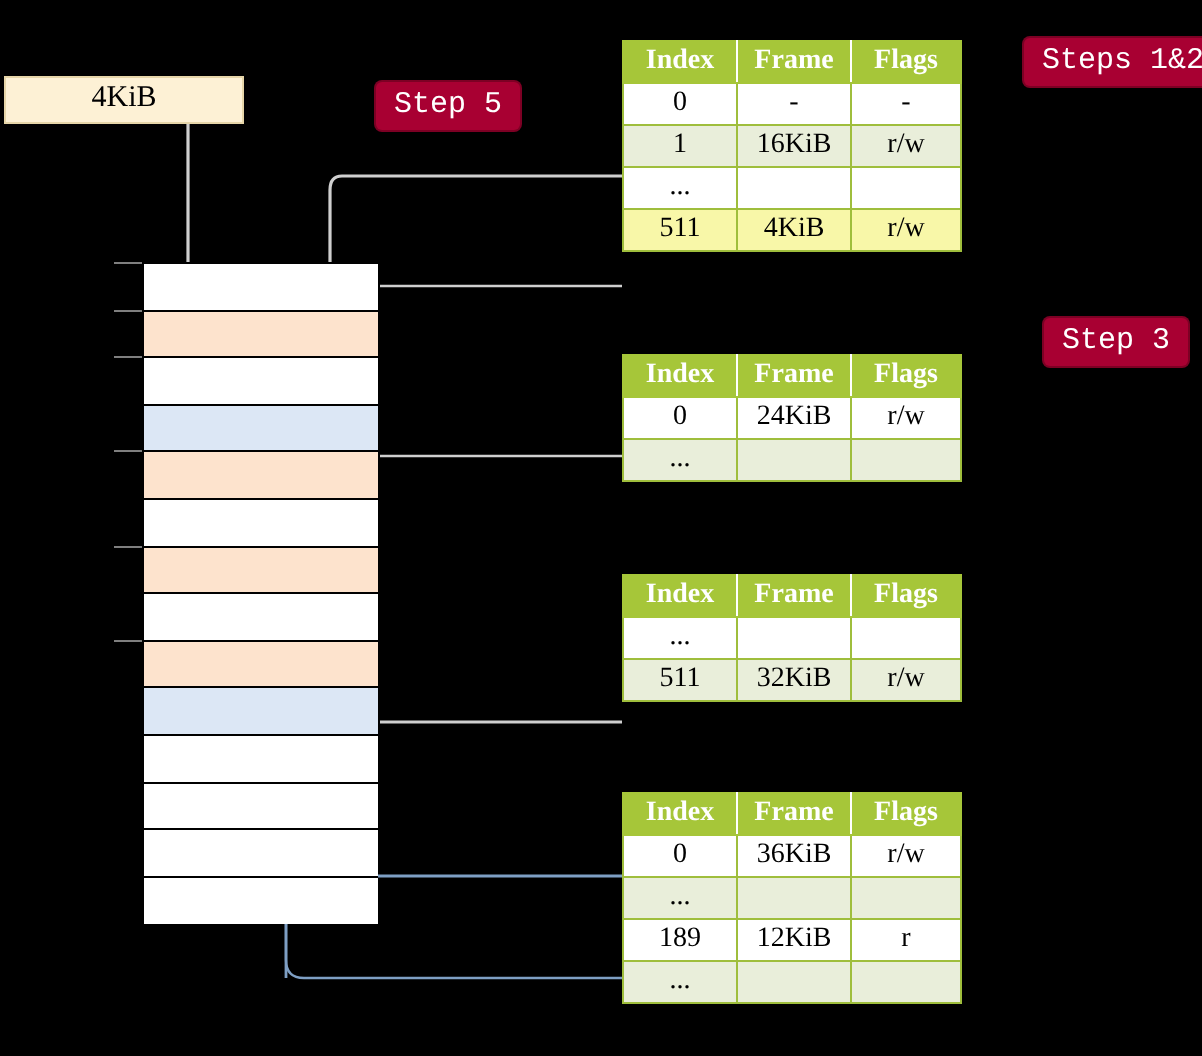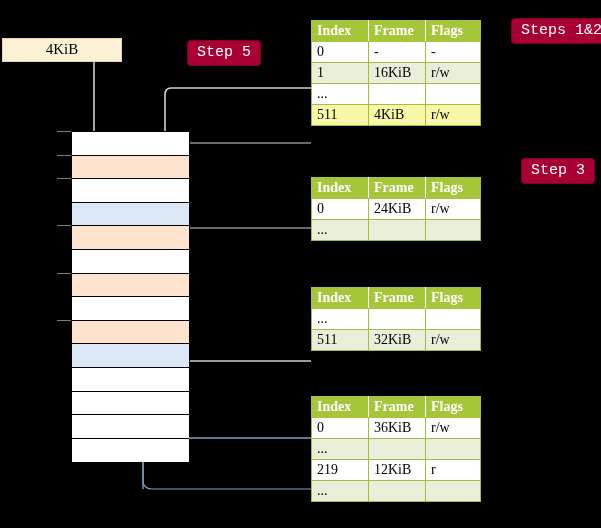--- a/index.html
+++ b/index.html
@@ -50,21 +50,21 @@
     font-size: 14px;
     background: #ffffff;
     border: 1px solid #9fbe3c;
     table-layout: fixed;
   }
   .ptable th, .ptable td {
     border: 1px solid #9fbe3c;
     padding: 2px 5px;
     height: 20px;
     box-sizing: border-box;
-    text-align: left;
+    text-align: center;
     vertical-align: middle;
     color: #000000;
     overflow: hidden;
     white-space: nowrap;
   }
   .ptable th {
     background: #a6c639;
     color: #ffffff;
     font-weight: bold;
     border-color: #a6c639;
@@ -309,21 +309,21 @@
             <td>0</td>
             <td>36KiB</td>
             <td>r/w</td>
           </tr>
           <tr class="alt">
             <td>...</td>
             <td></td>
             <td></td>
           </tr>
           <tr>
-            <td>219</td>
+            <td>189</td>
             <td>12KiB</td>
             <td>r</td>
           </tr>
           <tr class="alt">
             <td>...</td>
             <td></td>
             <td></td>
           </tr>
         </tbody>
       </table>

